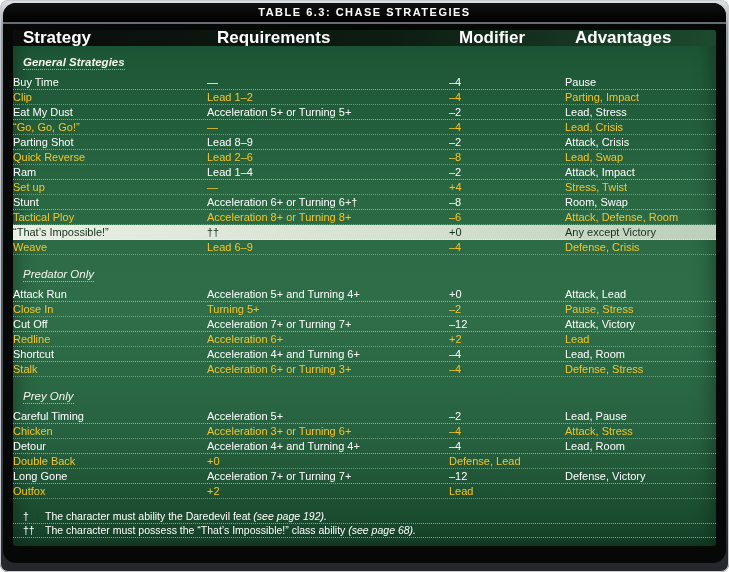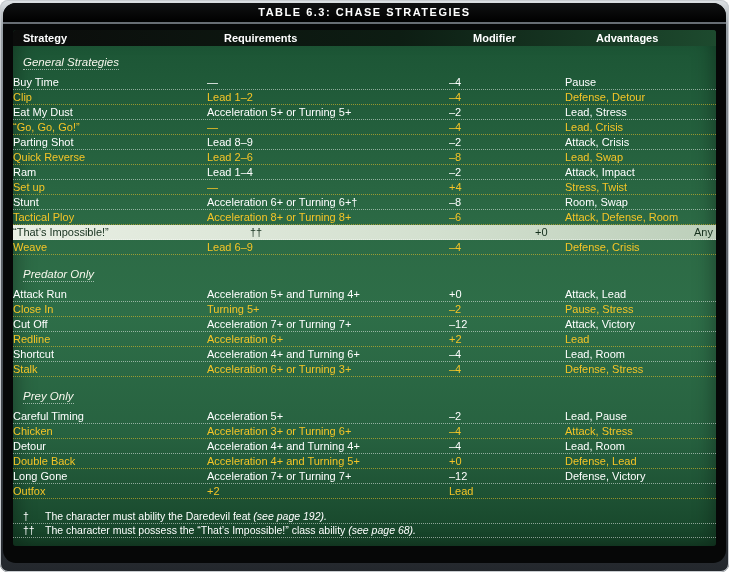--- a/index.html
+++ b/index.html
@@ -29,48 +29,46 @@
     height:516px;
     border-radius:3px;
     background:linear-gradient(180deg,#1b5434 0%,#2c6a45 38%,#2e6e48 55%,#276240 78%,#164429 100%);
     box-shadow:inset 0 0 22px rgba(0,0,0,.45);
     overflow:hidden;
   }
 
   .header-row{
     display:grid;grid-template-columns:194px 242px 116px 1fr;
     padding-left:10px;height:16px;line-height:16px;
-    font-size:11px;font-weight:bold;color:#ffffff;
+    font-size:17px;font-weight:bold;color:#ffffff;
     background:linear-gradient(90deg,#0b0c0b 0%,#0d1d13 55%,#1d4a2e 100%);
     white-space:nowrap;
-    gap:7px;
   }
 
   .section-heading{
     margin:12px 0 5px 0;height:15px;line-height:14px;
     padding-left:10px;font-size:11.5px;font-style:italic;color:#f6f6ec;
     white-space:nowrap;
   }
-  #rows-container .section-heading:first-child{margin-top:9px;}
+  #rows-container .section-heading:first-child{margin-top:9px;font-weight:bold;}
   .section-heading .heading-text{
     border-bottom:1px dotted rgba(255,255,255,.55);padding-bottom:1px;
   }
 
   .row{
     display:grid;grid-template-columns:194px 242px 116px 1fr;
     padding-left:0;height:15px;line-height:14px;font-size:11px;
     box-sizing:border-box;border-bottom:1px dotted;white-space:nowrap;
   }
   .row.white{color:#ffffff;border-color:rgba(255,255,255,.5);}
   .row.gold{color:var(--gold,#f5c527);border-color:rgba(245,197,39,.55);}
   .row.highlight{
     color:var(--hl-text,#15301d);
     background:linear-gradient(90deg,#e9efe4 0%,#d3e0cf 60%,#bccfba 100%);
     border-color:rgba(255,255,255,.5);
-    gap:43px;
   }
   .cell{overflow:visible;}
 
   .footnotes{margin-top:11px;}
   .footnote{
     display:grid;grid-template-columns:22px 1fr;
     padding-left:10px;height:14px;line-height:13px;font-size:10.5px;
     color:#ffffff;border-bottom:1px dotted rgba(255,255,255,.5);
     white-space:nowrap;box-sizing:border-box;
   }
@@ -98,21 +96,21 @@
           <div class="row white">
             <div class="cell strategy">Buy Time</div>
             <div class="cell requirements">—</div>
             <div class="cell modifier">–4</div>
             <div class="cell advantages">Pause</div>
           </div>
           <div class="row gold">
             <div class="cell strategy">Clip</div>
             <div class="cell requirements">Lead 1–2</div>
             <div class="cell modifier">–4</div>
-            <div class="cell advantages">Defense, Detour</div>
+            <div class="cell advantages">Parting, Impact</div>
           </div>
           <div class="row white">
             <div class="cell strategy">Eat My Dust</div>
             <div class="cell requirements">Acceleration 5+ or Turning 5+</div>
             <div class="cell modifier">–2</div>
             <div class="cell advantages">Lead, Stress</div>
           </div>
           <div class="row gold">
             <div class="cell strategy">“Go, Go, Go!”</div>
             <div class="cell requirements">—</div>
@@ -218,21 +216,20 @@
             <div class="cell advantages">Attack, Stress</div>
           </div>
           <div class="row white">
             <div class="cell strategy">Detour</div>
             <div class="cell requirements">Acceleration 4+ and Turning 4+</div>
             <div class="cell modifier">–4</div>
             <div class="cell advantages">Lead, Room</div>
           </div>
           <div class="row gold">
             <div class="cell strategy">Double Back</div>
-            <div class="cell requirements">Acceleration 4+ and Turning 5+</div>
             <div class="cell modifier">+0</div>
             <div class="cell advantages">Defense, Lead</div>
           </div>
           <div class="row white">
             <div class="cell strategy">Long Gone</div>
             <div class="cell requirements">Acceleration 7+ or Turning 7+</div>
             <div class="cell modifier">–12</div>
             <div class="cell advantages">Defense, Victory</div>
           </div>
           <div class="row gold">

